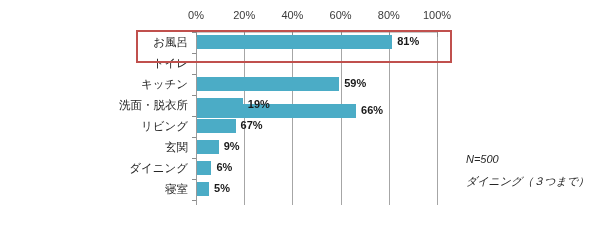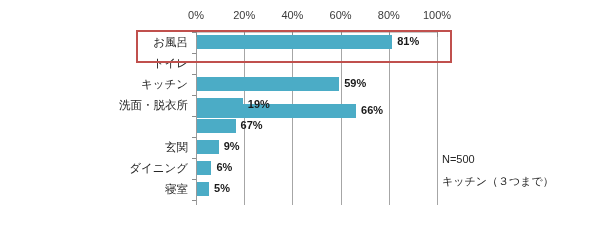--- a/index.html
+++ b/index.html
@@ -130,23 +130,24 @@
   .highlight-box {
     position: absolute;
     border: 2px solid #c0504d;
     box-sizing: border-box;
     pointer-events: none;
   }
 
   
   .notes {
     position: absolute;
-    left: 442px;
+    left: 466px;
     top: 148px;
     width: 140px;
+    font-style: italic;
   }
   .note-line {
     font-size: 11px;
     color: #262626;
     line-height: 22px;
     white-space: nowrap;
   }
 </style>
 </head>
 <body>
@@ -160,20 +161,21 @@
       <div class="xtick-label" style="left: 144.6px;">60%</div>
       <div class="xtick-label" style="left: 192.8px;">80%</div>
       <div class="xtick-label" style="left: 241px;">100%</div>
     </div>
 
   <div class="cat-labels" id="cat-labels">
       <div class="cat-label" style="top: 0px;">お風呂</div>
       <div class="cat-label" style="top: 21px;">トイレ</div>
       <div class="cat-label" style="top: 42px;">キッチン</div>
       <div class="cat-label" style="top: 63px;">洗面・脱衣所</div>
+      <div class="cat-label" style="top: 84px;">リビング</div>
       <div class="cat-label" style="top: 105px; margin-left: 15px;">玄関</div>
       <div class="cat-label" style="top: 126px;">ダイニング</div>
       <div class="cat-label" style="top: 147px; margin-left: 16px;">寝室</div>
     </div>
 
   <div class="plot-area" id="plot-area">
     <div class="top-rule"></div>
     <div class="axis-line-left"></div>
   <div class="xtick-mark" style="left: 0px;"></div>
       <div class="gridline" style="left: 48.2px;"></div>
@@ -226,16 +228,16 @@
         <div class="bar-value" style="left: 18.05px;">5%</div>
       </div>
       <div class="ytick-mark" style="top: 147px;"></div>
       <div class="ytick-mark" style="top: 168px;"></div>
     </div>
 
   <div class="highlight-box" id="highlight-box" style="left: 136px; top: 30px; width: 316px; height: 33px; border-color: rgb(192, 80, 77);"></div>
 
   <div class="notes">
     <div class="note-line">N=500</div>
-    <div class="note-line">キッチン（３つまで）</div>
+    <div class="note-line">ダイニング（３つまで）</div>
   </div>
 
 </div>
 
 </body></html>

